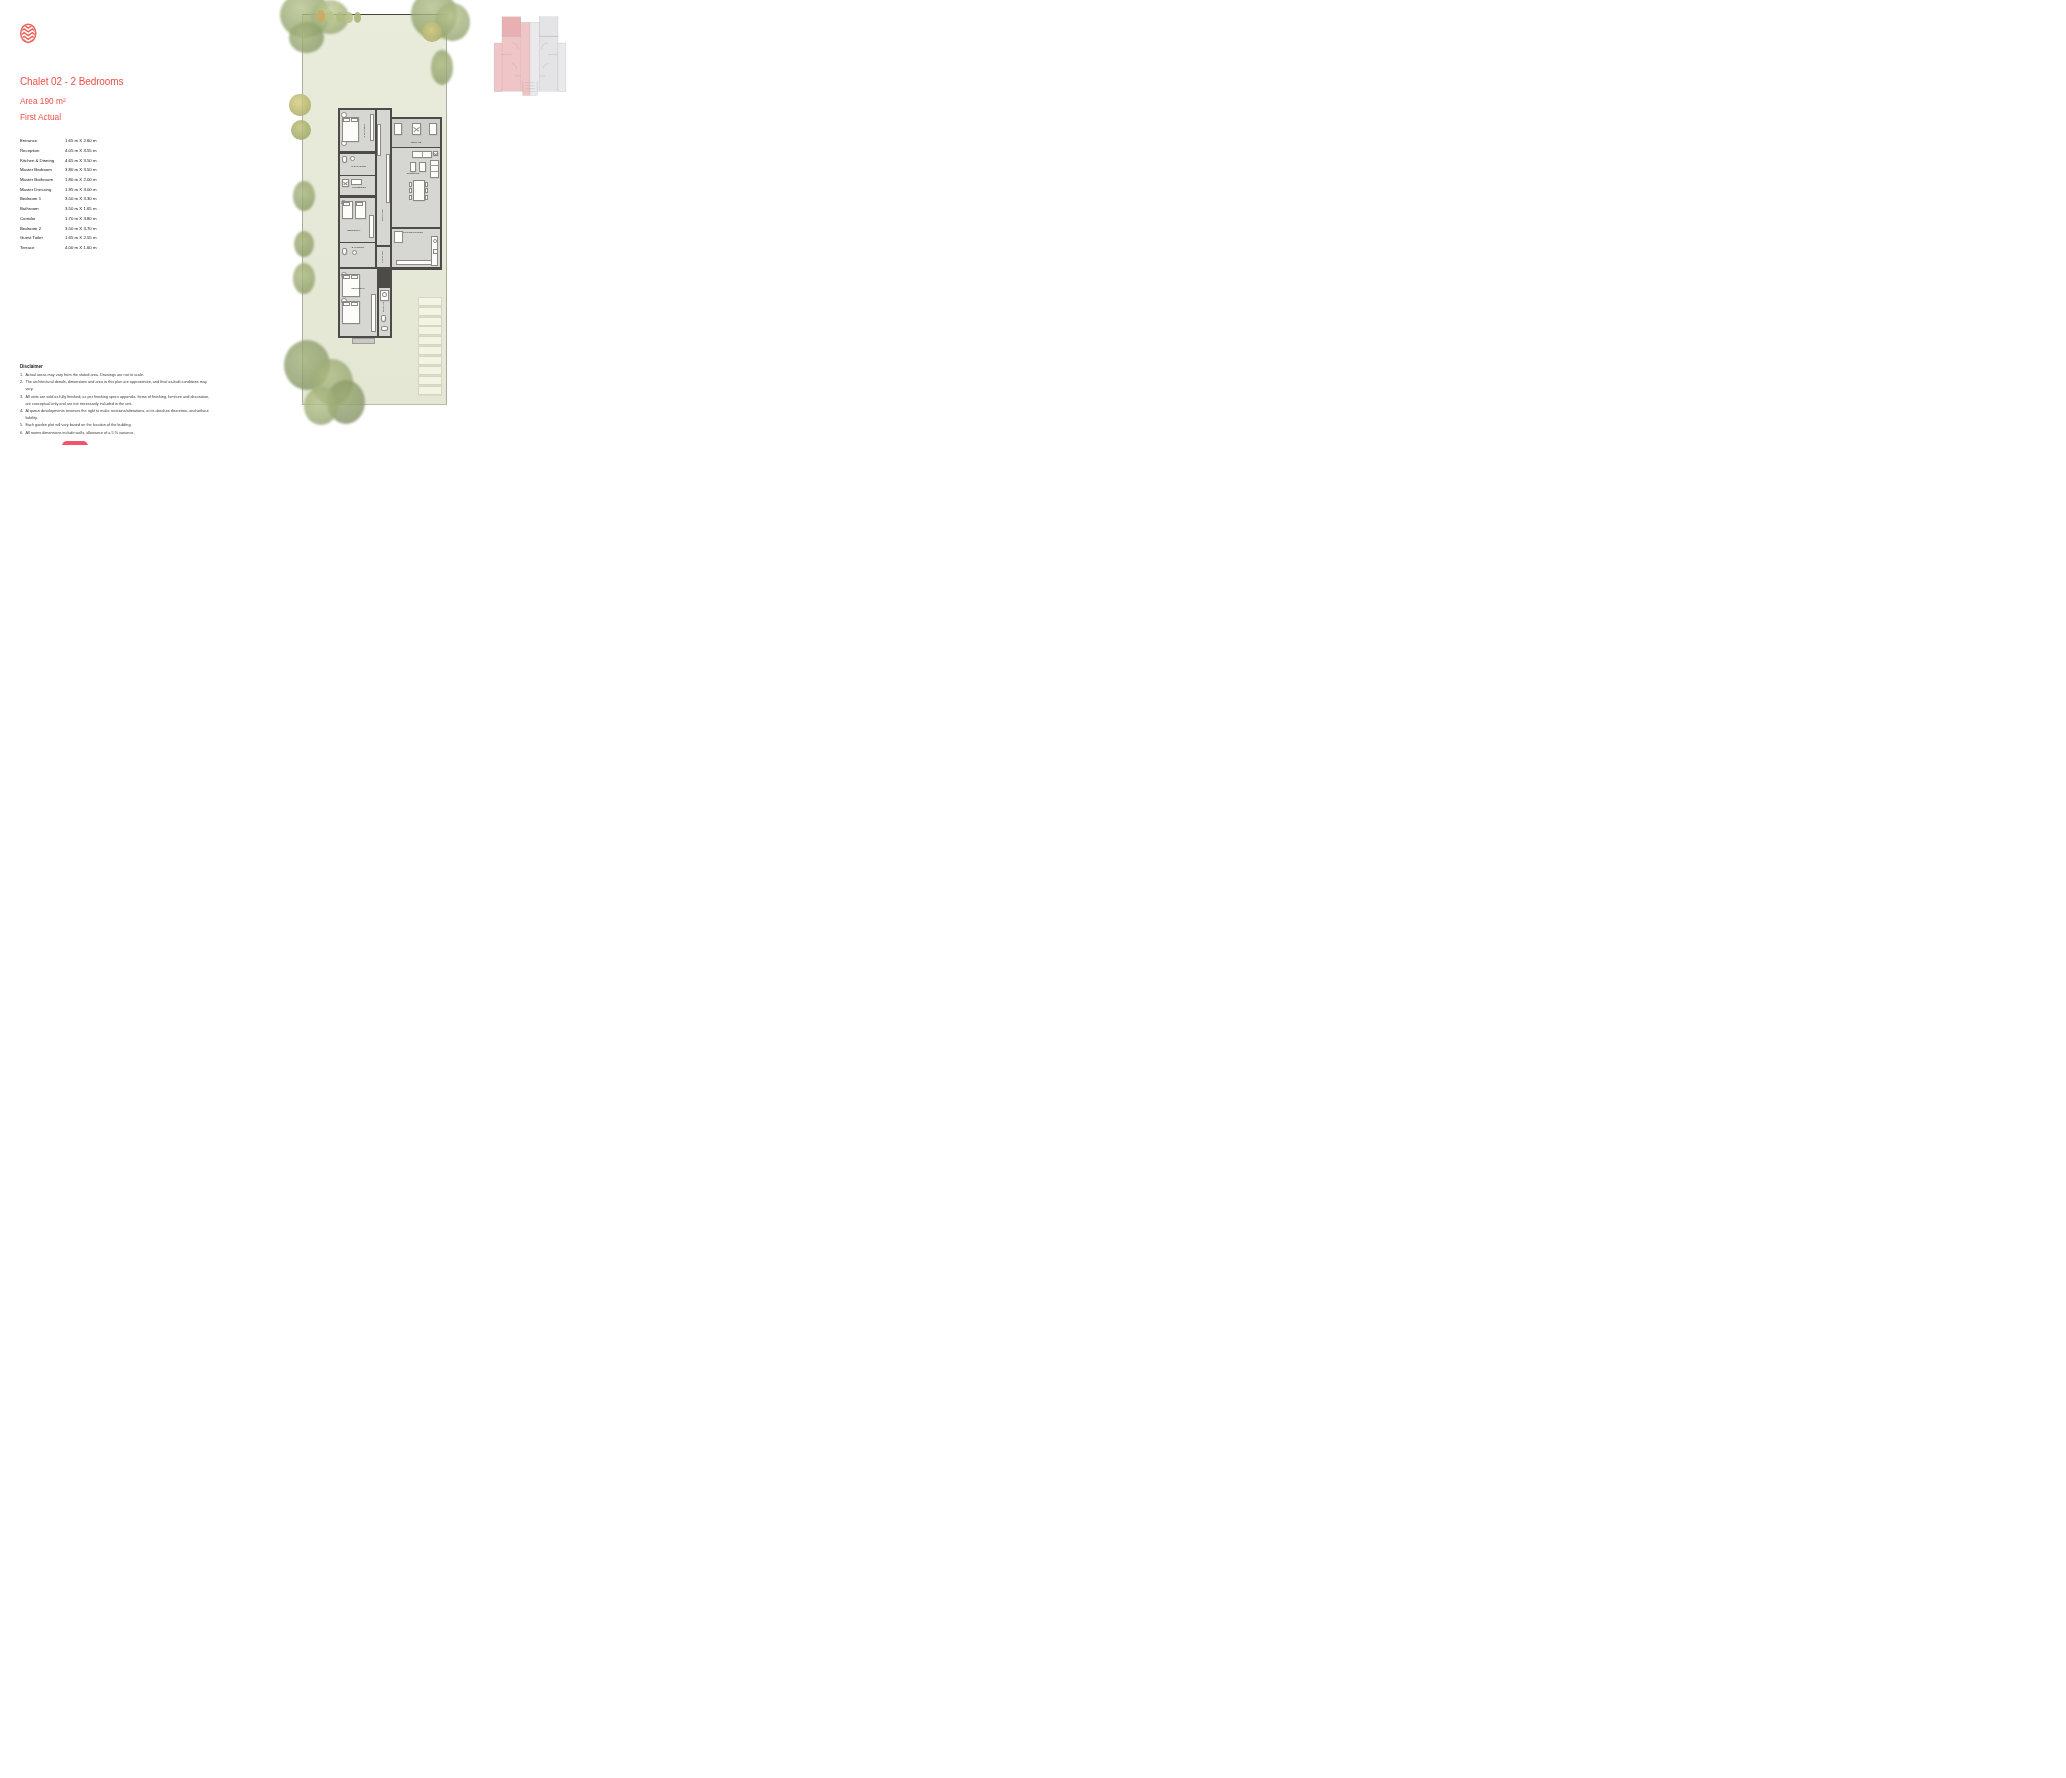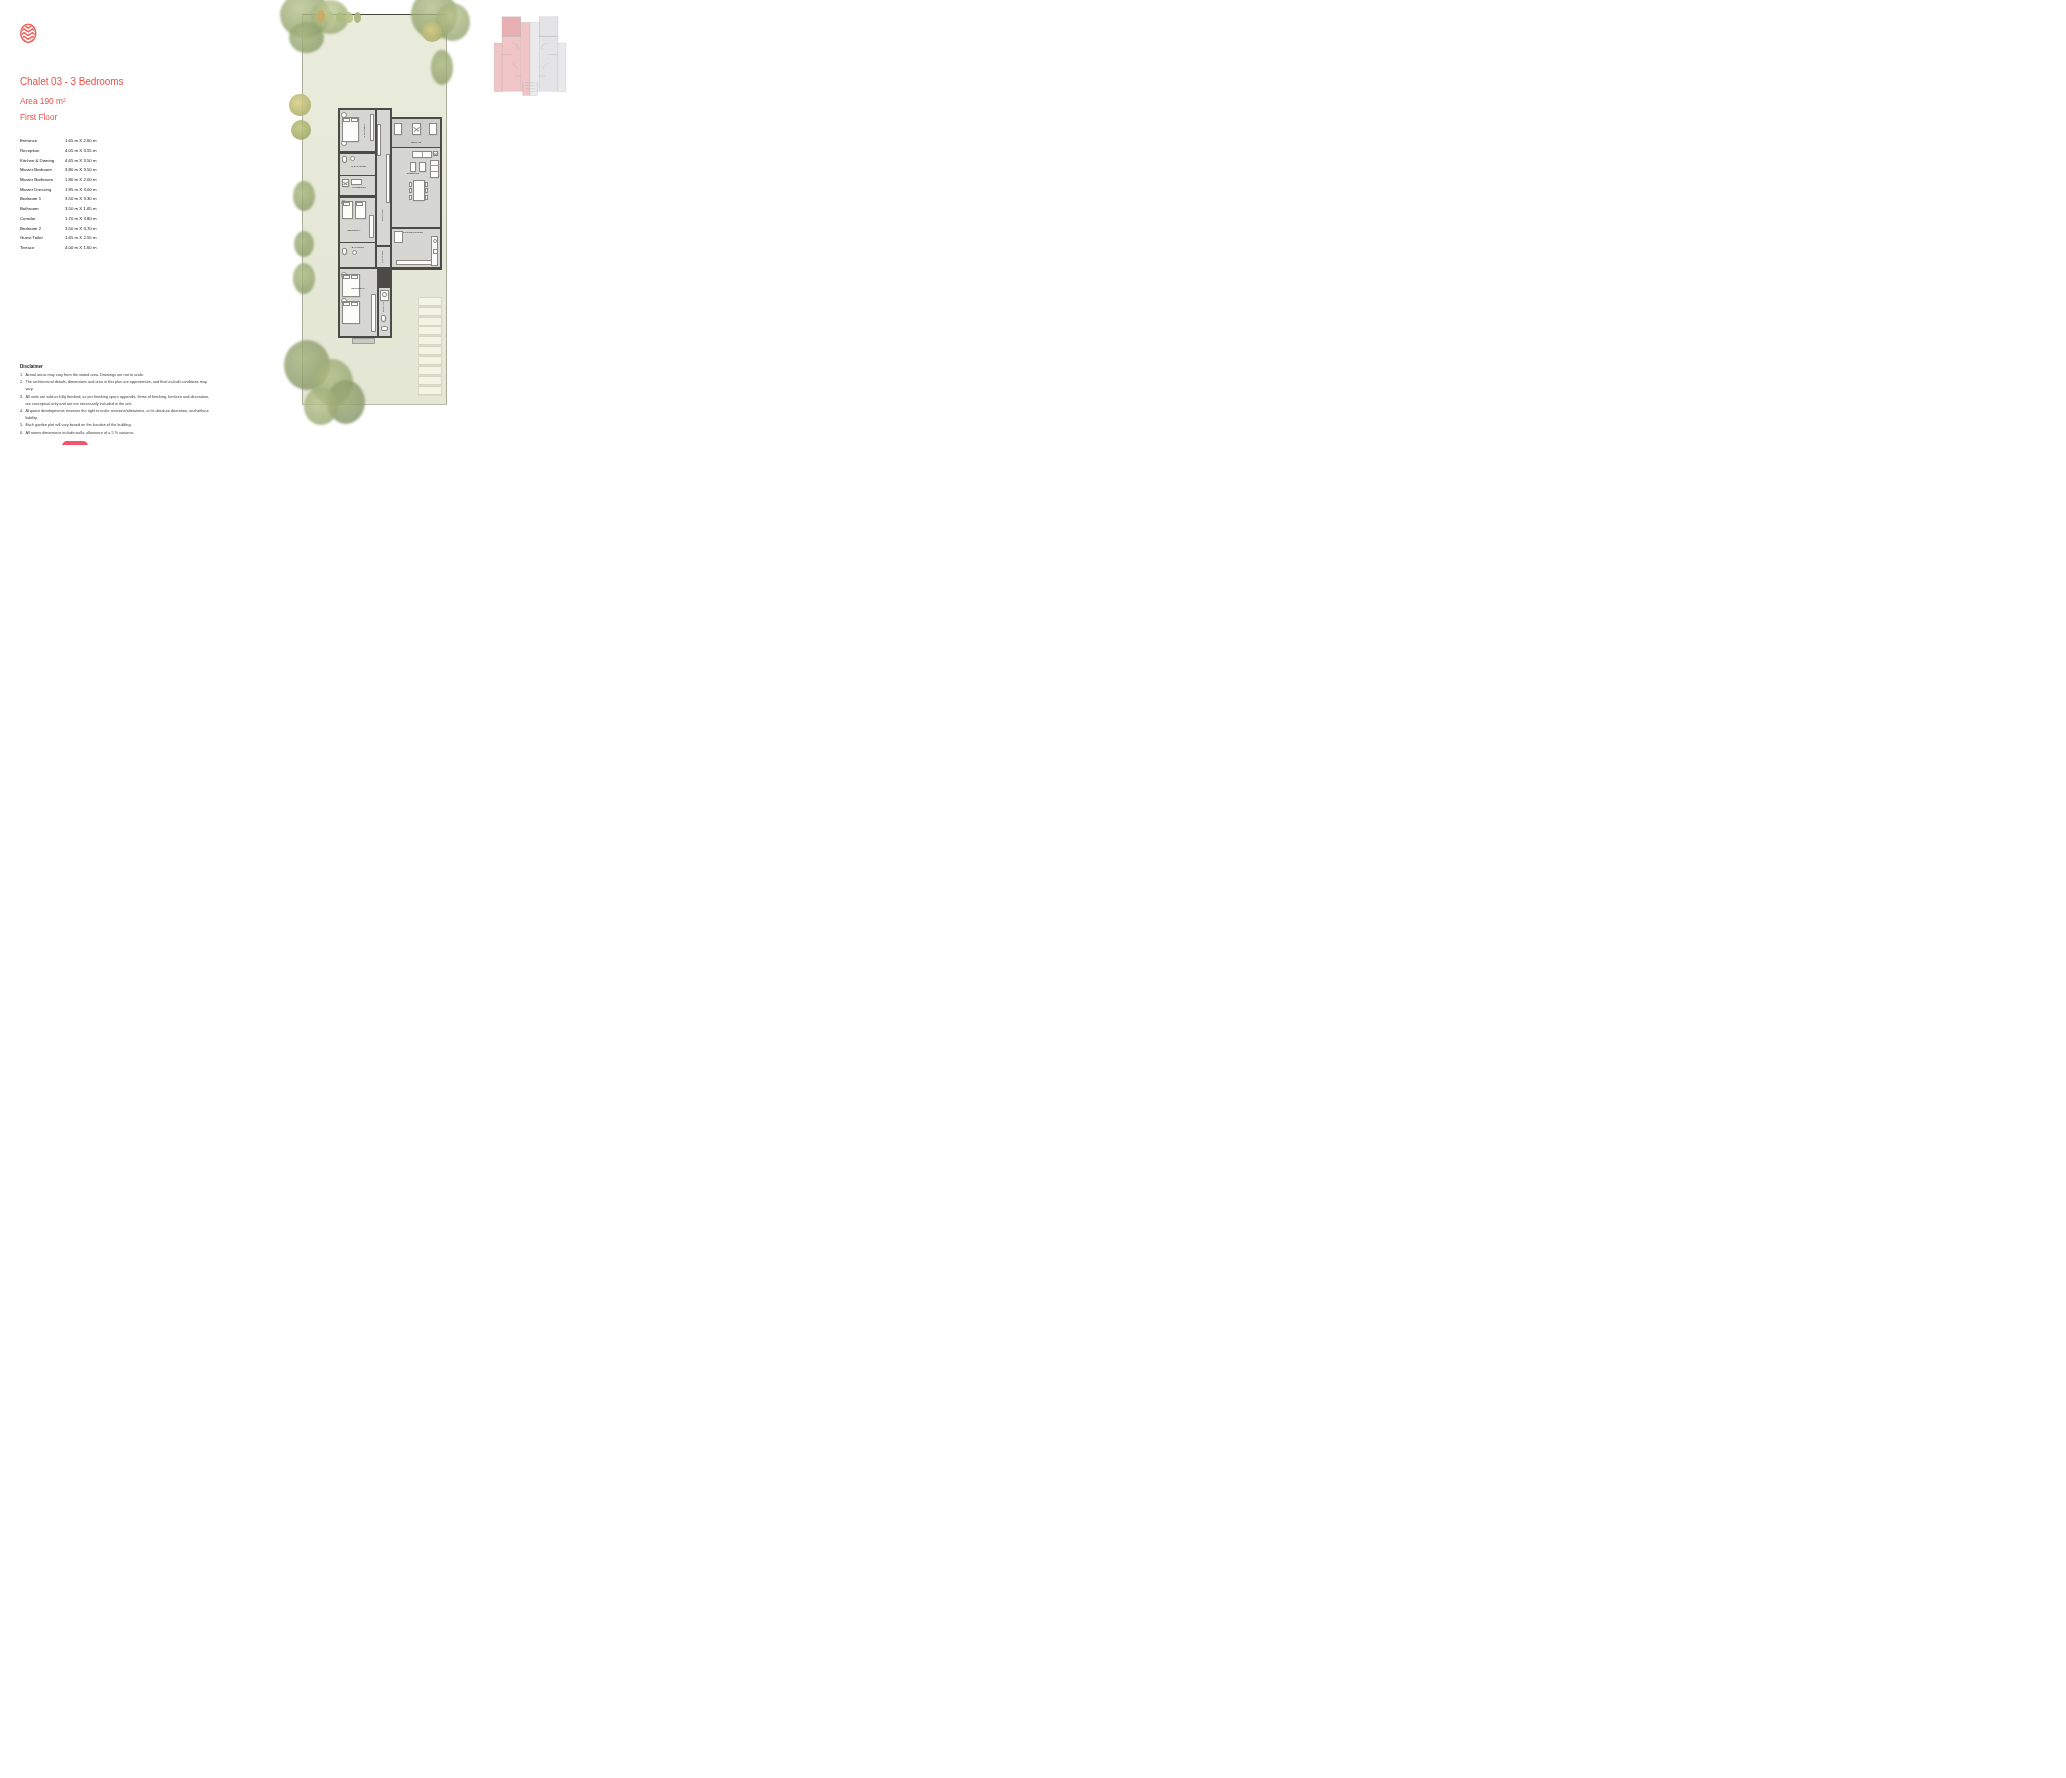--- a/index.html
+++ b/index.html
@@ -75,23 +75,23 @@
     <ellipse cx="22" cy="27" rx="20" ry="24.5" fill="none" stroke="#ef6059" stroke-width="4"></ellipse>
     <g clip-path="url(#lc)" stroke="#ef6059" stroke-width="4" fill="none">
       <path d="M1 13 L11 5 L22 13 L33 5 L43 13"></path>
       <path d="M1 23 L11 15 L22 23 L33 15 L43 23"></path>
       <path d="M1 33 L11 25 L22 33 L33 25 L43 33"></path>
       <path d="M1 43 L11 35 L22 43 L33 35 L43 43"></path>
       <path d="M1 53 L11 45 L22 53 L33 45 L43 53"></path>
     </g>
   </svg>
 
-  <div class="title">Chalet 03 - 3 Bedrooms</div>
+  <div class="title">Chalet 02 - 2 Bedrooms</div>
   <div class="subtitle" style="top:96px">Area 190 m²</div>
-  <div class="subtitle" style="top:112px">First Floor</div>
+  <div class="subtitle" style="top:112px">First Actual</div>
 
   <div class="dims">
 
       <div class="dimrow">
         <span class="rname">Entrance</span>
         <span class="rsize">1.65 m X 2.60 m</span>
       </div>
 
       <div class="dimrow">
         <span class="rname">Reception</span>

